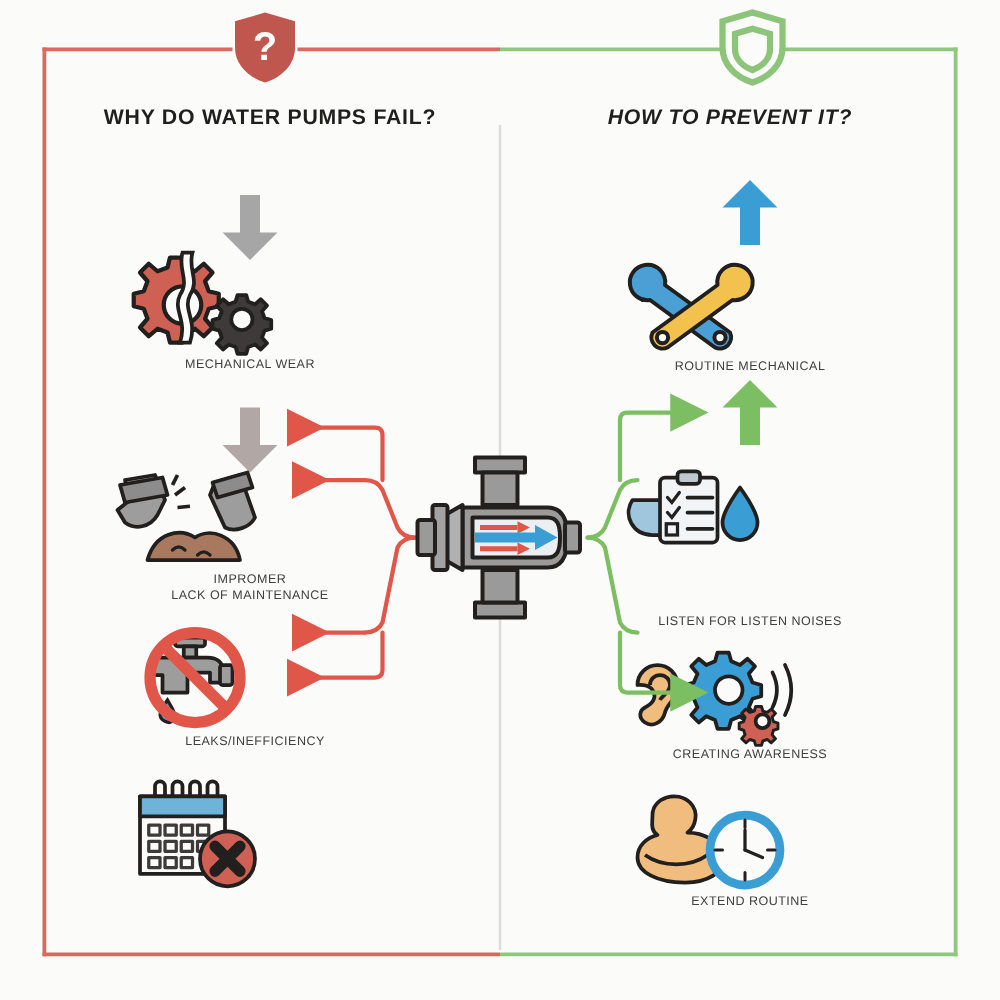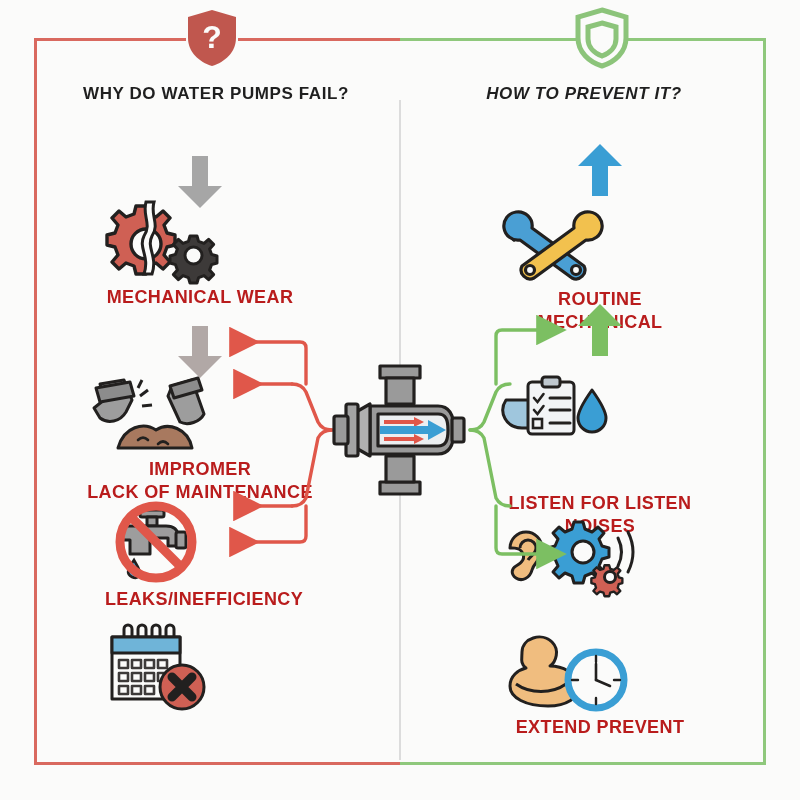--- a/index.html
+++ b/index.html
@@ -82,24 +82,24 @@
   
   .item {
     position: absolute;
     text-align: center;
   }
   .item .icon {
     display: block;
     margin: 0 auto;
   }
   .item .label {
-    font-size: 18px;
-    font-weight: bold;
+    font-size: 10px;
+    font-weight: normal;
     letter-spacing: 0.4px;
-    color: #b91c1c;
+    color: #404040;
     line-height: 1.25;
     margin-top: 4px;
     white-space: pre-line;
   }
 
   .arrow-slot {
     position: absolute;
   }
 
   svg { display: block; overflow: visible; }
@@ -317,20 +317,21 @@
 
           <path d="M104 46 l6 0 1.4 4.6 4.6 1.4 4-3.4 4.3 4.3 -3.4 4 1.4 4.6 4.6 1.4 0 6 -4.6 1.4 -1.4 4.6 3.4 4 -4.3 4.3 -4-3.4 -4.6 1.4 -1.4 4.6 -6 0 -1.4-4.6 -4.6-1.4 -4 3.4 -4.3-4.3 3.4-4 -1.4-4.6 -4.6-1.4 0-6 4.6-1.4 1.4-4.6 -3.4-4 4.3-4.3 4 3.4 4.6-1.4 Z" fill="#cf6054" transform="scale(0.78) translate(30,12)"></path>
           <circle cx="110" cy="57" r="5.5" fill="#fbfbfa"></circle>
         </g>
         <g fill="none" stroke="#22201f" stroke-width="3" stroke-linecap="round">
           <path d="M118 18 q7 14 0 28"></path>
           <path d="M128 12 q10 20 0 40"></path>
         </g>
       </svg>
     </span>
+    <div class="label">CREATING AWARENESS</div>
   </div>
 
   <div class="item" style="left:500px; top:632px; width:200px;">
     <span class="icon">
       <svg width="130" height="80" viewBox="0 0 130 80">
         <g stroke="#22201f" stroke-width="3" stroke-linejoin="round">
           <path d="M22 20 C22 6 42 0 52 10 C60 18 56 30 50 34 C62 34 76 40 78 54 C80 66 66 74 48 74 C26 74 10 66 10 54 C10 44 18 38 26 36 C20 32 22 26 22 20 Z" fill="#f0bd7f"></path>
           <path d="M16 52 C30 62 52 62 66 52" fill="none" stroke-width="3"></path>
           <circle cx="96" cy="48" r="28" fill="#fbfbfa" stroke="#3a9ed4" stroke-width="7"></circle>
         </g>
@@ -339,21 +340,21 @@
           <line x1="96" y1="48" x2="110" y2="54"></line>
         </g>
         <g stroke="#22201f" stroke-width="2.4" stroke-linecap="round">
           <line x1="96" y1="24" x2="96" y2="30"></line>
           <line x1="96" y1="66" x2="96" y2="72"></line>
           <line x1="72" y1="48" x2="78" y2="48"></line>
           <line x1="114" y1="48" x2="120" y2="48"></line>
         </g>
       </svg>
     </span>
-    <div class="label">EXTEND PREVENT</div>
+    <div class="label">EXTEND ROUTINE</div>
   </div>
 
   <svg id="connectors">
     <defs>
       <marker id="arrL" markerWidth="9" markerHeight="9" refX="7" refY="4.5" orient="auto" markerUnits="strokeWidth">
         <path d="M9 0 L9 9 L0 4.5 Z" fill="#e0574a"></path>
       </marker>
       <marker id="arrR" markerWidth="9" markerHeight="9" refX="7" refY="4.5" orient="auto" markerUnits="strokeWidth">
         <path d="M0 0 L0 9 L9 4.5 Z" fill="#7cbf62"></path>
       </marker>

